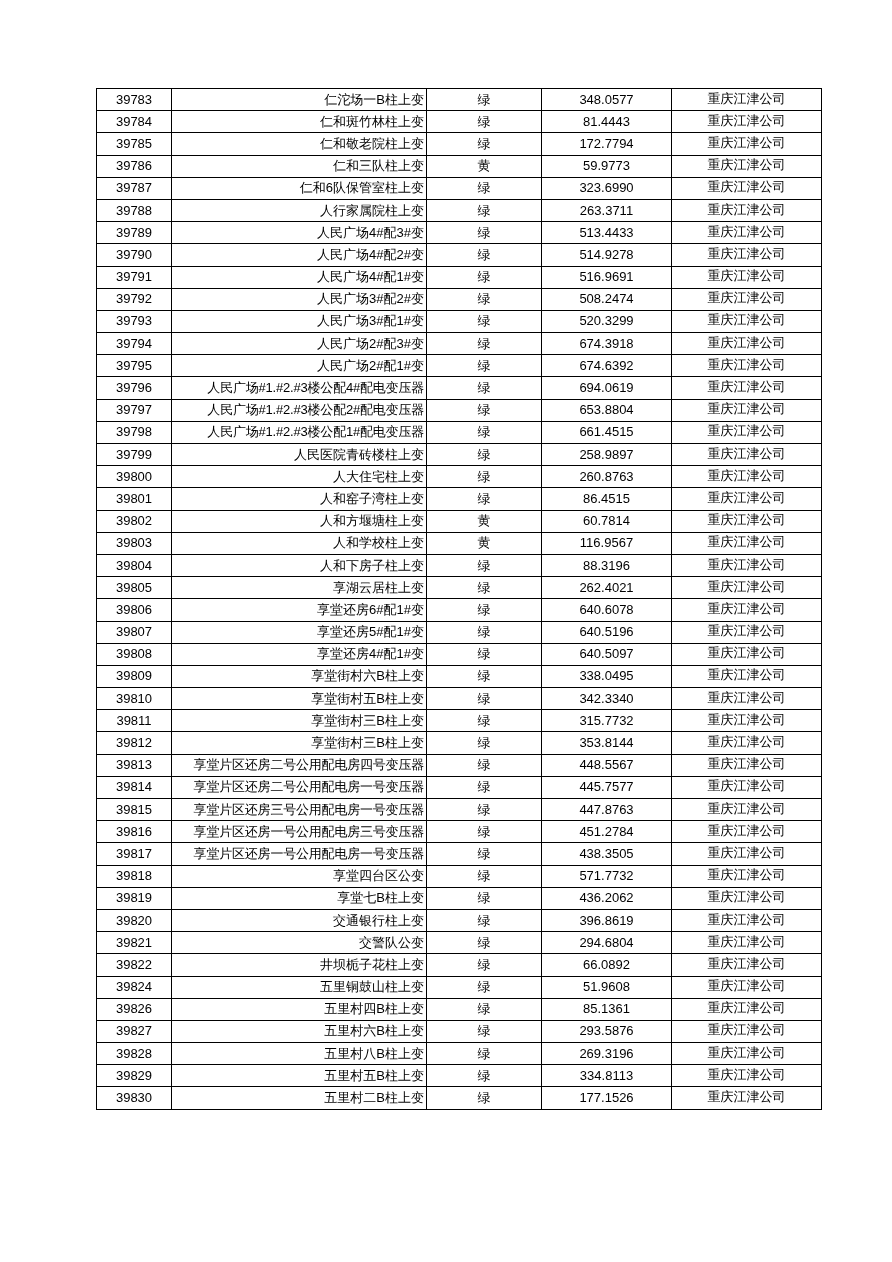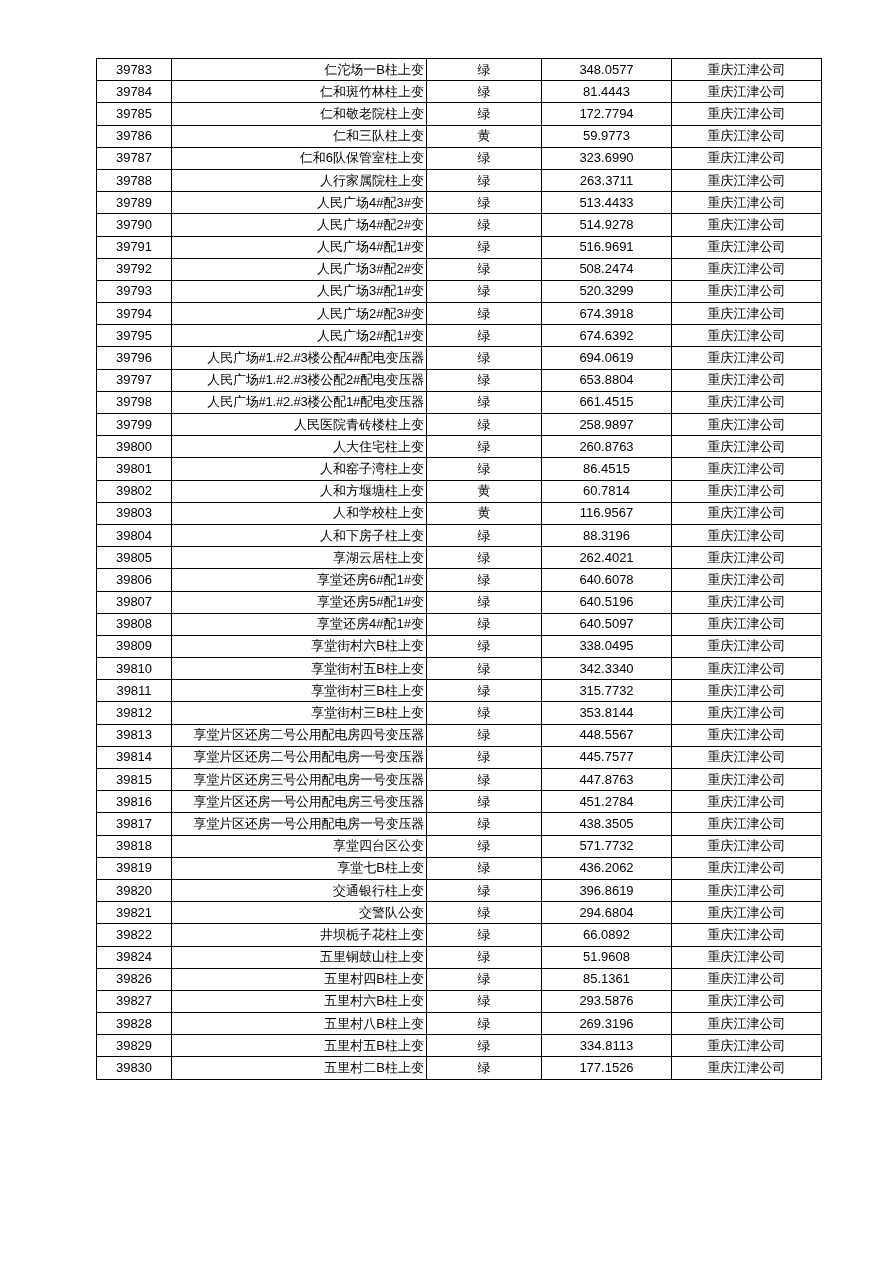--- a/index.html
+++ b/index.html
@@ -11,21 +11,21 @@
     width: 892px;
     height: 1262px;
     font-family: "Liberation Sans", sans-serif;
     color: #000000;
   }
   .page {
     position: relative;
     width: 892px;
     height: 1262px;
     box-sizing: border-box;
-    padding: 58px 96px 0 96px;
+    padding: 88px 96px 0 96px;
   }
   table.data-table {
     border-collapse: collapse;
     width: 700px;
     table-layout: fixed;
   }
   table.data-table td {
     border: 1px solid #000000;
     height: 21.2px;
     padding: 0 2px;
@@ -46,20 +46,21 @@
     width: 110px;
     text-align: center;
   }
   td.col-value {
     width: 125px;
     text-align: center;
   }
   td.col-company {
     width: 145px;
     text-align: center;
+    font-family: Liberation Mono, monospace;
   }
   .shrink {
     font-size: 11.5px;
     letter-spacing: -0.2px;
   }
 </style>
 </head>
 <body>
 
 <div class="page">

